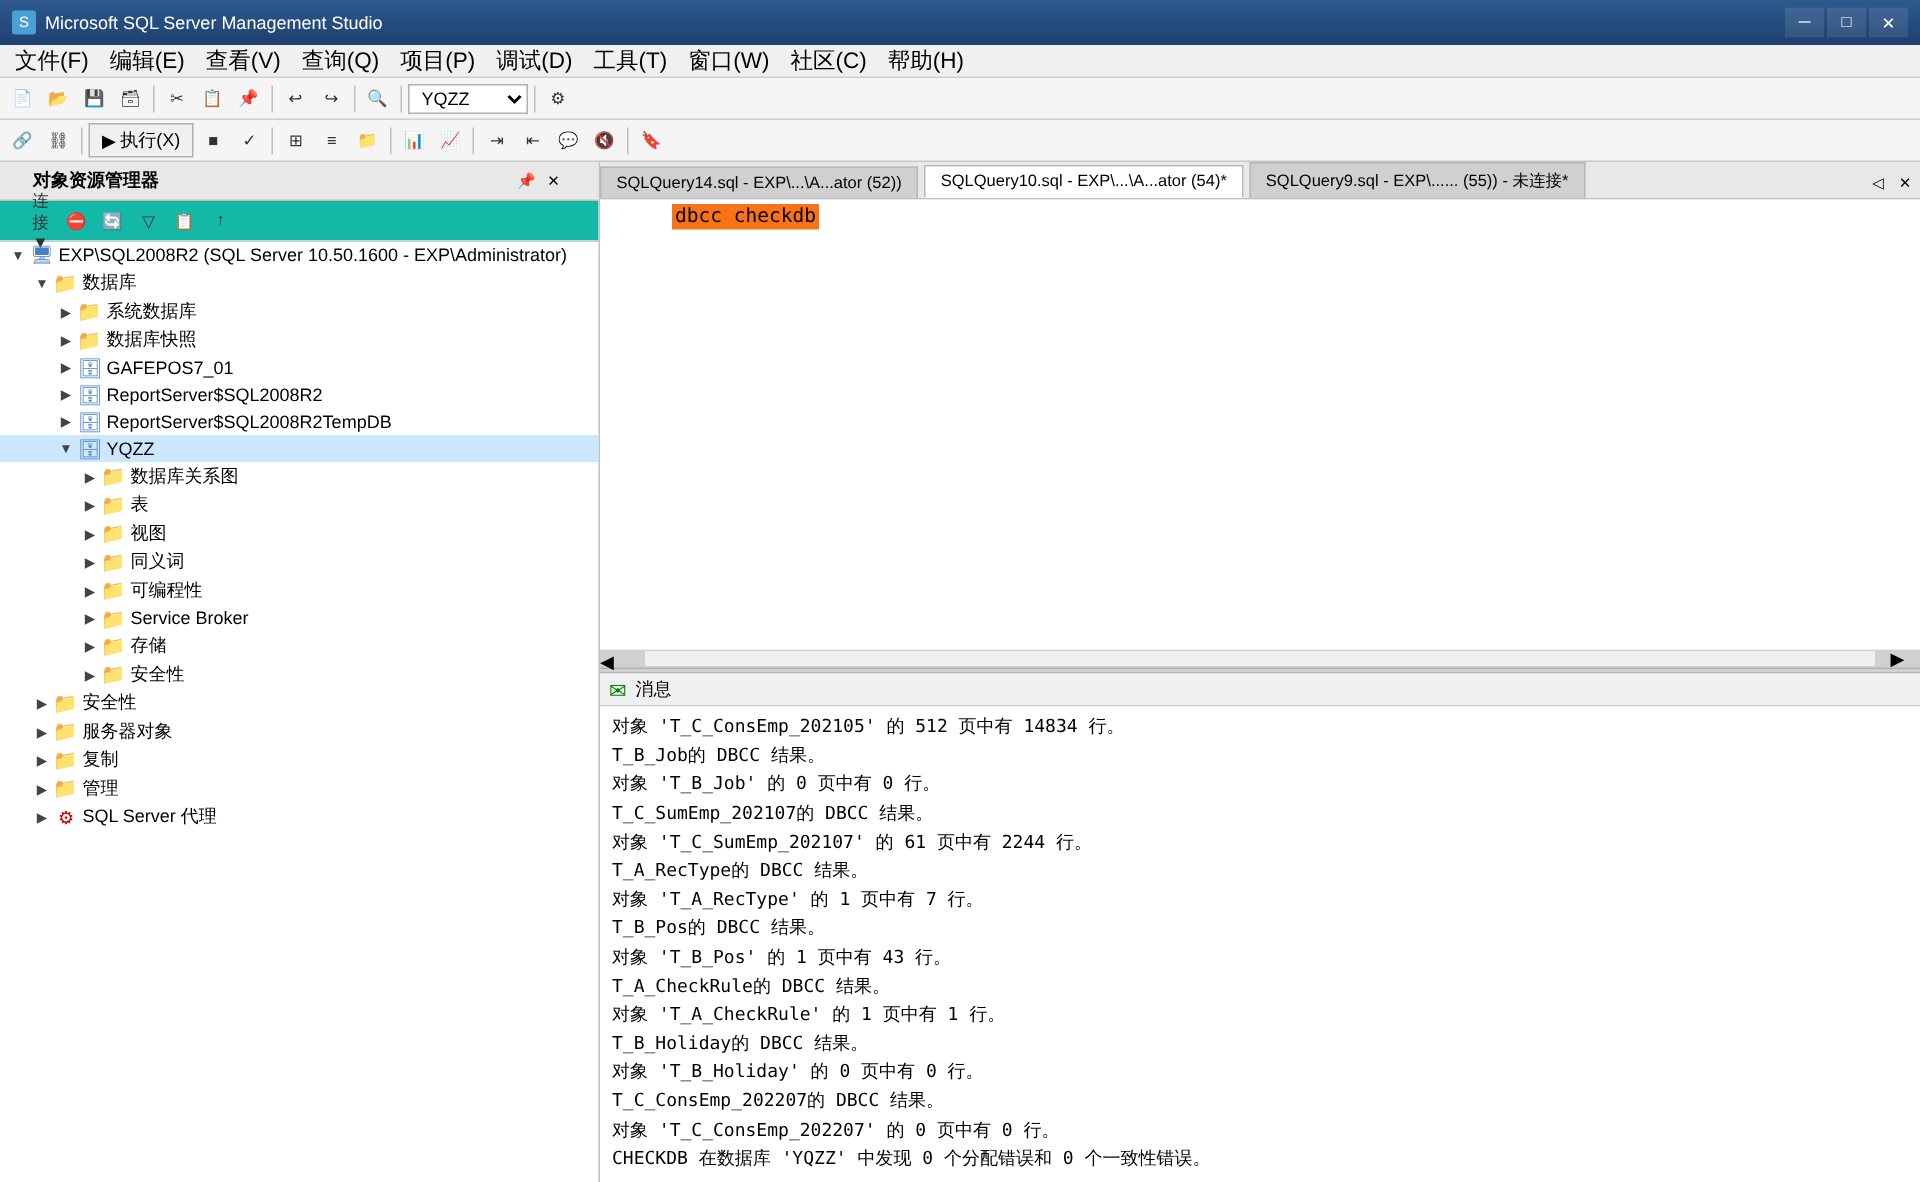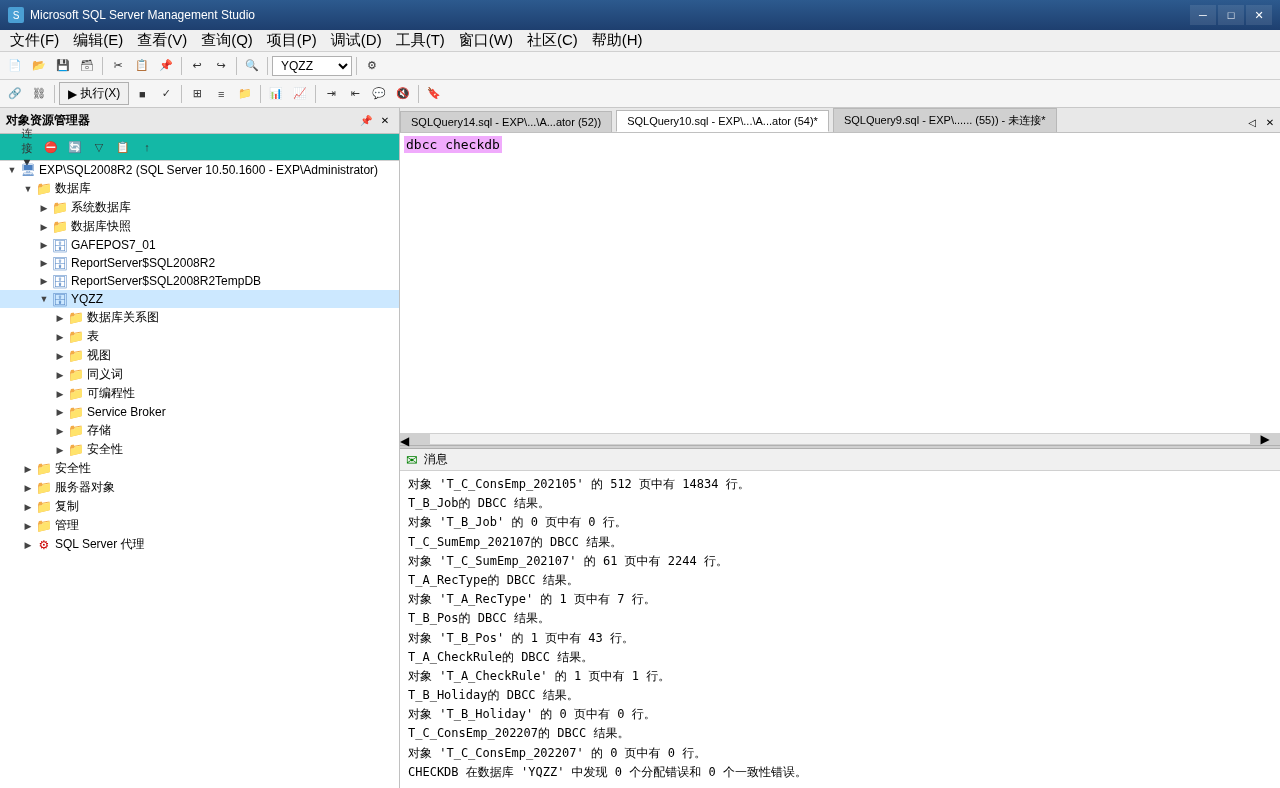--- a/index.html
+++ b/index.html
@@ -91,21 +91,21 @@
       width: 400px;
       min-width: 400px;
       background: white;
       border-right: 1px solid #c0c0c0;
       display: flex;
       flex-direction: column;
       overflow: hidden;
     }
     .oe-header {
       background: #e8e8e8;
-      padding: 4px 6px;
+      padding: 4px 22px;
       font-weight: bold;
       font-size: 12px;
       border-bottom: 1px solid #c0c0c0;
       display: flex;
       align-items: center;
       justify-content: space-between;
     }
     .oe-toolbar {
       display: flex;
       align-items: center;
@@ -173,22 +173,23 @@
       flex: 1;
       background: white;
       overflow: auto;
       padding: 4px;
       font-family: Consolas, monospace;
       font-size: 13px;
       position: relative;
       max-height: 300px;
     }
     .sql-highlight {
-      background: #f0abfc;
+      background: #f97316;
       padding: 1px 2px;
+      margin-left: 44px;
     }
 
     
     .splitter-h {
       height: 4px;
       background: #d0d0d0;
       cursor: row-resize;
       border-top: 1px solid #b0b0b0;
       border-bottom: 1px solid #b0b0b0;
     }

